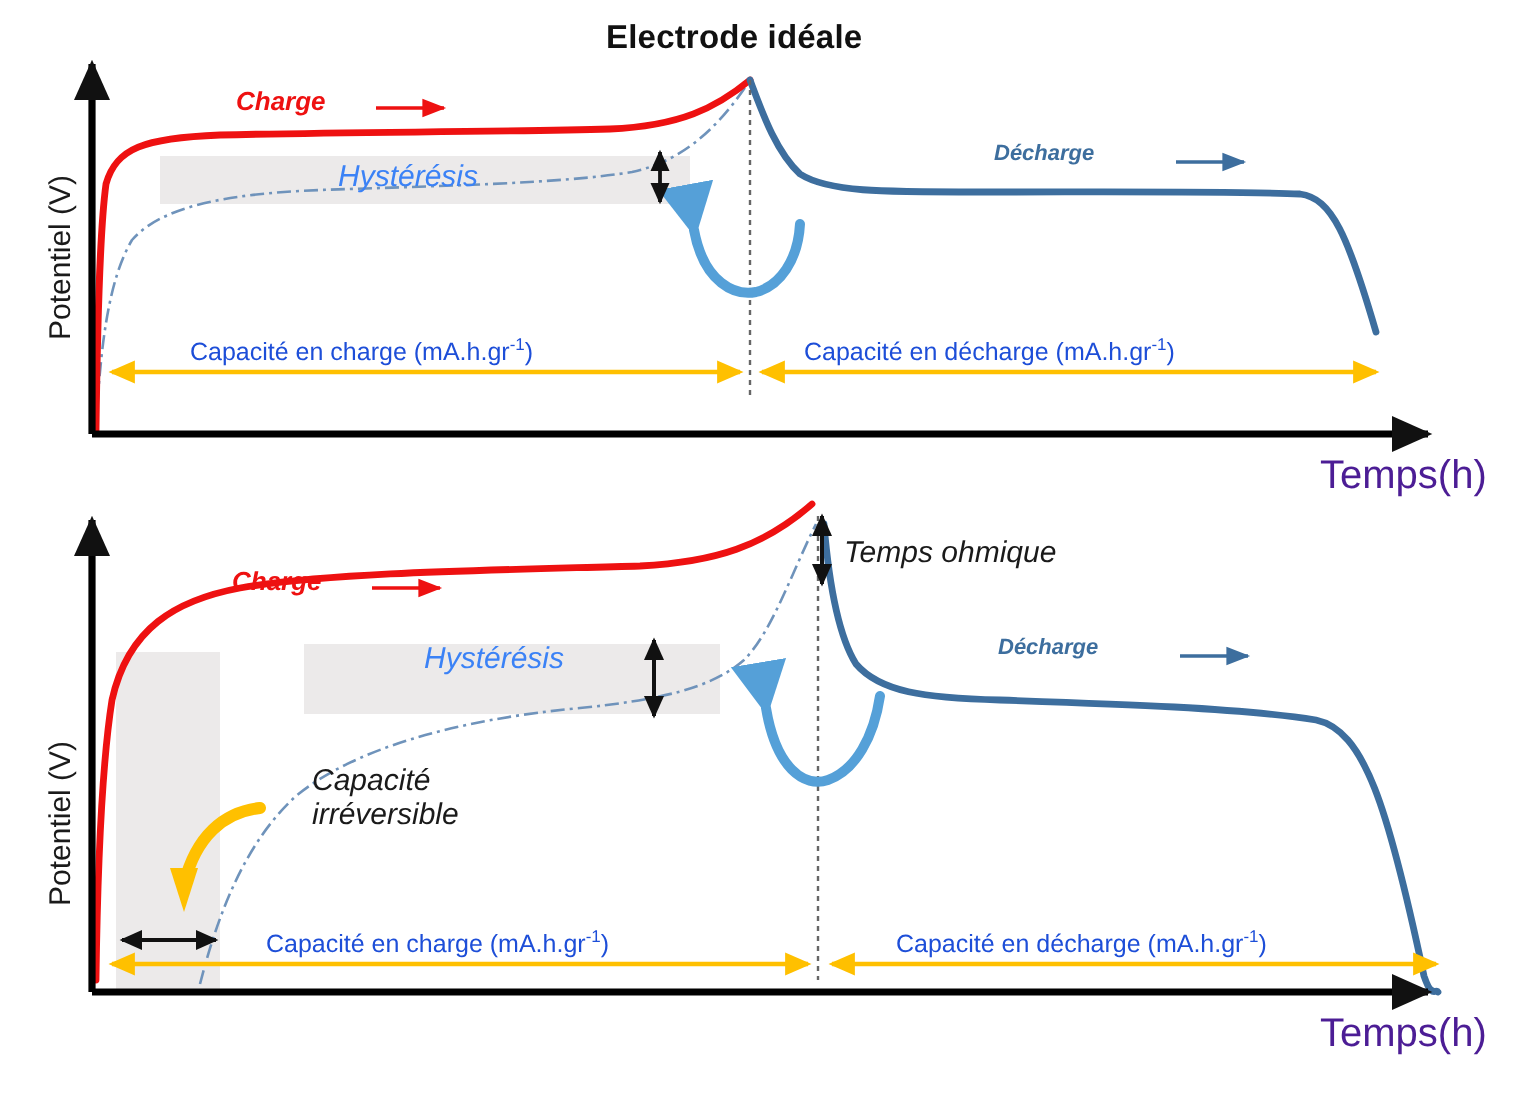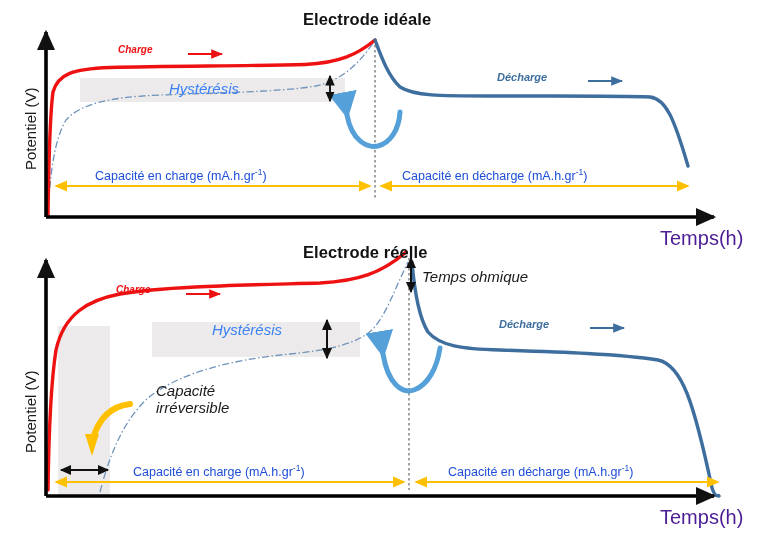--- a/index.html
+++ b/index.html
@@ -4,21 +4,21 @@
 <style>
   html,body{margin:0;padding:0;background:#ffffff;}
   body{width:760px;height:555px;position:relative;overflow:hidden;
        font-family:"Liberation Sans","DejaVu Sans",sans-serif;color:#222;}
   .panel{position:absolute;left:0;width:760px;padding-left:48px;}
   #panel-ideal{top:0;height:250px;}
   #panel-real{top:238px;height:317px;}
   .panel svg{position:absolute;left:0;top:0;}
   .lbl{position:absolute;white-space:nowrap;line-height:1.15;}
   .title{font-weight:bold;font-size:16.5px;color:#111;letter-spacing:.1px;}
-  .charge-lbl{color:#ee1111;font-style:italic;font-weight:bold;font-size:10px;}
+  .charge-lbl{color:#ee1111;font-style:italic;font-weight:bold;font-size:13px;}
   .discharge-lbl{color:#3d6e9e;font-style:italic;font-weight:bold;font-size:11px;}
   .hyst-lbl{font-style:italic;font-size:15px;color:#3b82f6;}
   .ohm-lbl{font-style:italic;font-size:15px;color:#1a1a1a;}
   .irrev-lbl{font-style:italic;font-size:15px;color:#1a1a1a;text-align:left;}
   .cap-lbl{font-size:12.5px;color:#1d4ed8;}
   .cap-lbl sup{font-size:8.5px;vertical-align:super;}
   .axis-y{font-size:15px;color:#1a1a1a;transform-origin:0 0;transform:rotate(-90deg);}
   .axis-x{font-size:20px;color:#4c1d95;}
 </style>
 </head>
@@ -127,21 +127,20 @@
     <line x1="416" y1="244" x2="718" y2="244" stroke="#ffc000" stroke-width="2.2" marker-start="url(#ar-o-s)" marker-end="url(#ar-o)"></line>
 
     <line x1="46" y1="258" x2="714" y2="258" stroke="#000" stroke-width="3.6" marker-end="url(#ar-k)"></line>
     <line x1="46" y1="258" x2="46" y2="22" stroke="#000" stroke-width="3.6" marker-end="url(#ar-k)"></line>
 
     <line x1="186" y1="56" x2="220" y2="56" stroke="#ee1111" stroke-width="1.8" marker-end="url(#ar-r)"></line>
 
     <line x1="590" y1="90" x2="624" y2="90" stroke="#3d6e9e" stroke-width="1.8" marker-end="url(#ar-b)"></line>
   </svg>
 
-  <div class="lbl title" style="left:303px;top:5px;">Electrode réelle</div>
 
   <div class="lbl axis-y" style="left:22px;top:215px;">Potentiel (V)</div>
 
   <div class="lbl axis-x" style="left:660px;top:268px;">Temps(h)</div>
 
   <div class="lbl charge-lbl" style="left:116px;top:46px;">Charge</div>
 
   <div class="lbl discharge-lbl" style="left:499px;top:80px;">Décharge</div>
 
   <div class="lbl hyst-lbl" style="left:212px;top:83px;">Hystérésis</div>

